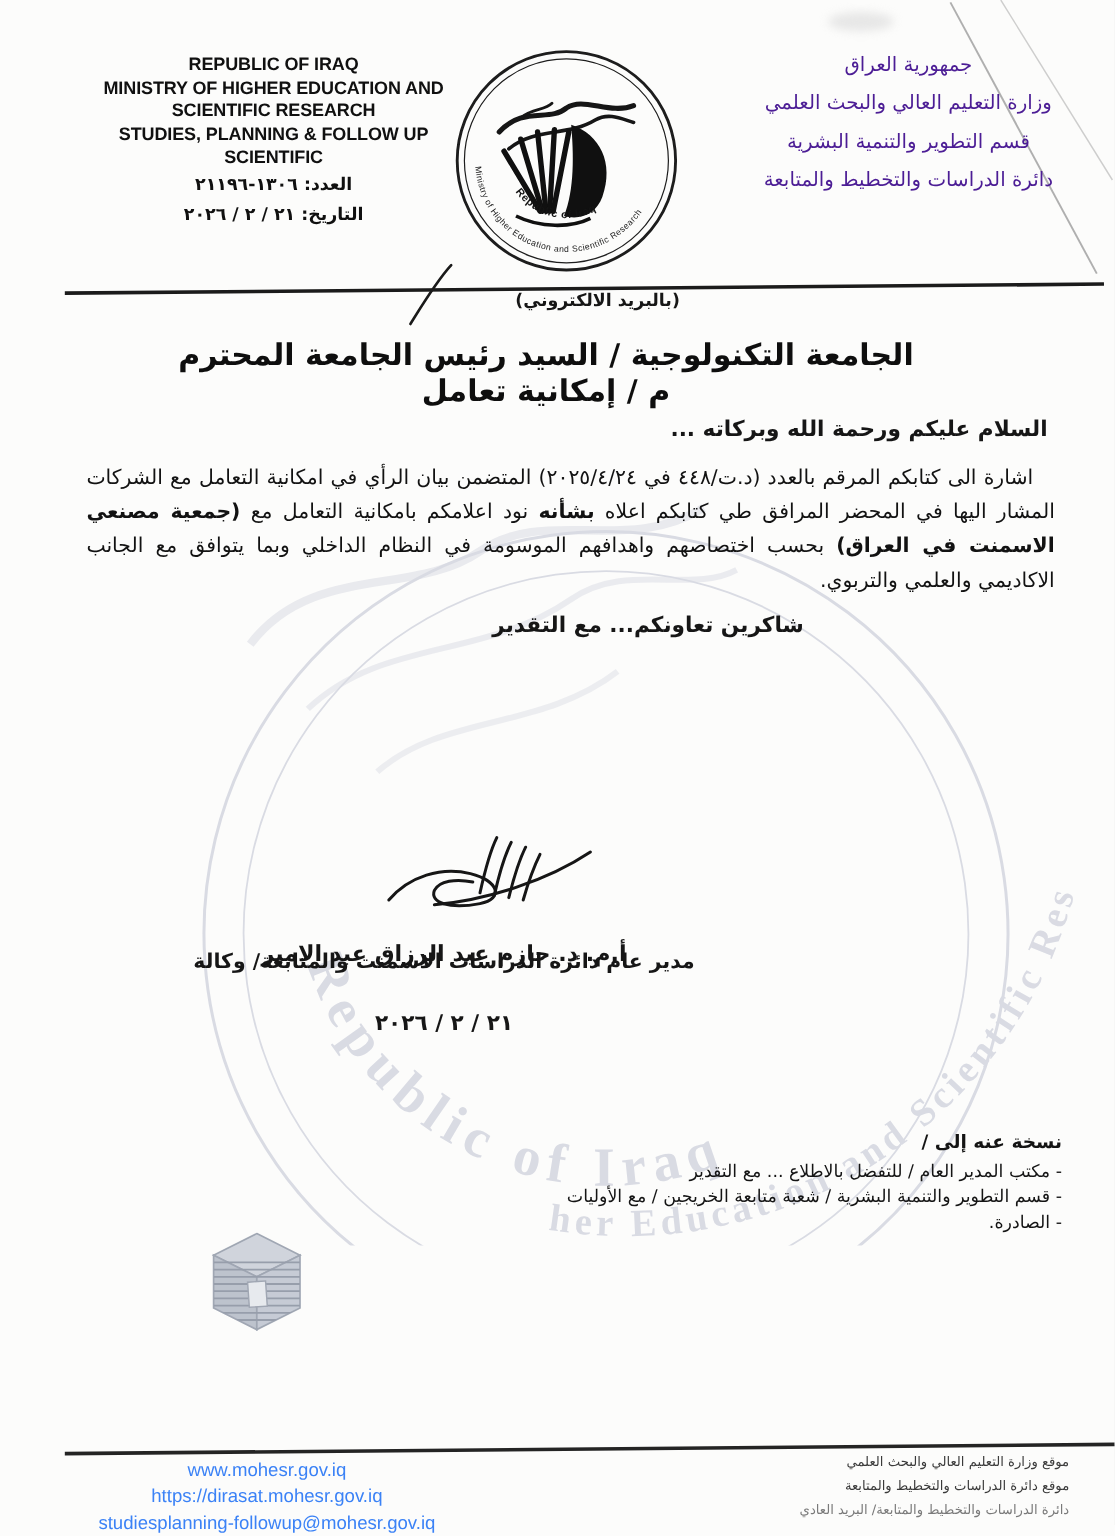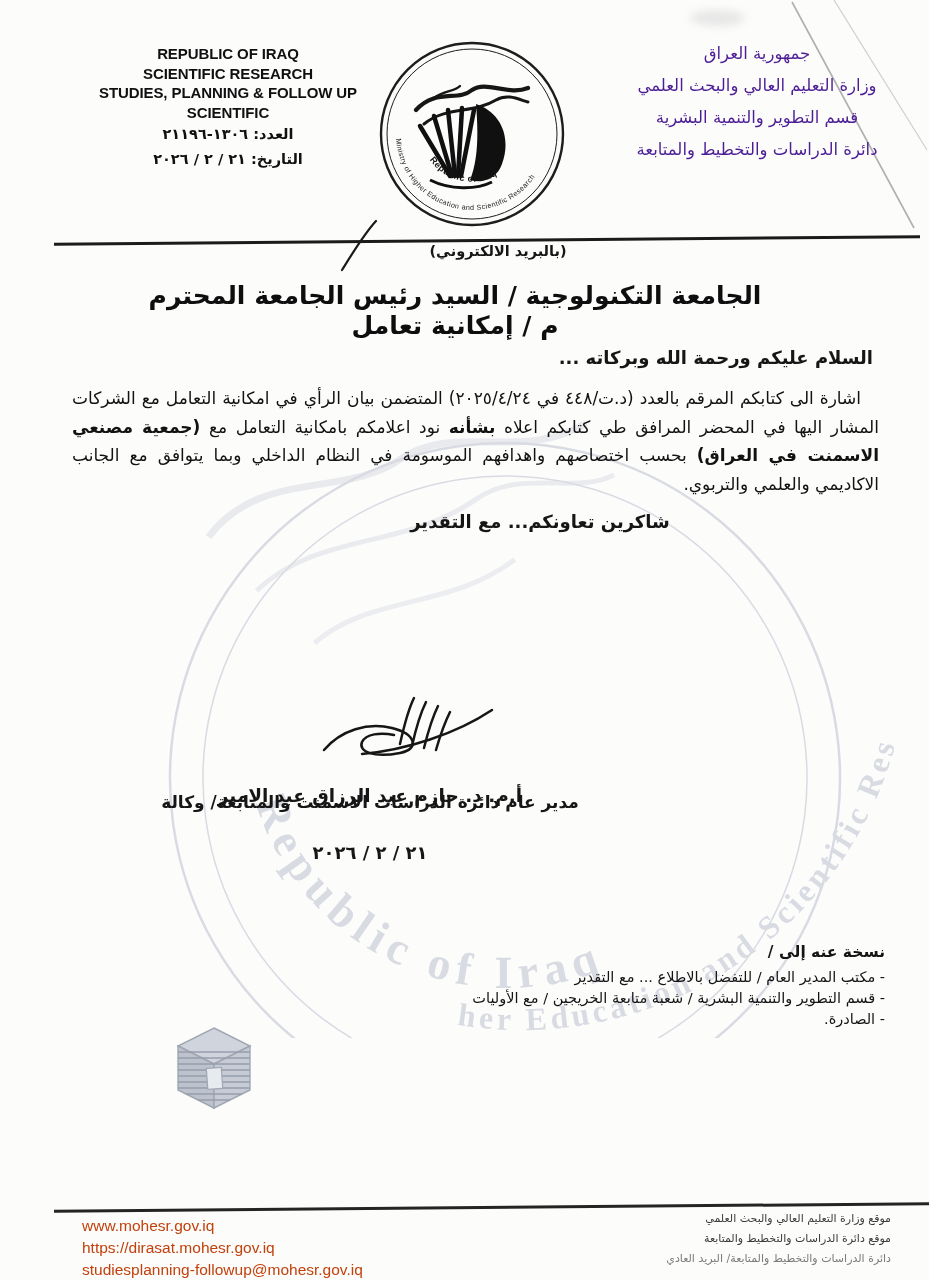--- a/index.html
+++ b/index.html
@@ -47,21 +47,21 @@
   #sig-name  { left:200px; top:761px; width:340px; text-align:center; font-size:18.5px; font-weight:bold;margin-top:24px; }
   #sig-title { left:160px; top:792px; width:420px; text-align:center; font-size:17px; font-weight:bold; }
   #sig-date  { left:235px; top:842px; width:270px; text-align:center; font-size:18px; font-weight:bold; }
 
   
   #copies { right:44px; top:942px; width:470px; text-align:right; font-size:14.5px; line-height:21px; color:#141414; }
   #copies .head { font-size:15.5px; font-weight:bold; margin-bottom:4px; }
 
   
   #ftr-rule { left:54px; top:1206px; width:875px; height:3px; background:#242424; transform:rotate(-0.5deg); }
-  #ftr-links { left:82px; top:1215px; font-family:"Liberation Sans", sans-serif; font-size:15.5px; line-height:21.8px; color:#c2410c; }
+  #ftr-links { left:82px; top:1215px; font-family:"Liberation Sans", sans-serif; font-size:15.5px; line-height:21.8px; color:#3b82f6;text-align:center; }
   #ftr-ar { right:38px; top:1209px; width:280px; text-align:right; font-size:11px; line-height:20px; color:#3a3a3a; }
   #ftr-ar div:nth-child(3) { color:#7a7a7a; }
   #ftr-ar div:nth-child(4) { color:#8a8a8a; }
 
   #watermark { left:95px; top:378px; opacity:0.30; pointer-events:none; }
   #corner-lines { right:0; top:0; pointer-events:none; }
   #smudge { left:690px; top:10px; width:55px; height:16px; background:#d9d9d9; border-radius:50%; filter:blur(4px); opacity:.6; }
   #stamp-cube { left:176px; top:1026px; opacity:.8; }
 </style>
 </head>
@@ -90,20 +90,21 @@
   </svg>
 
   <svg id="corner-lines" class="abs" width="165" height="245">
     <line x1="28" y1="2" x2="150" y2="228" stroke="#8f8f8f" stroke-width="1.6" opacity=".7"></line>
     <line x1="70" y1="0" x2="163" y2="150" stroke="#a8a8a8" stroke-width="1.2" opacity=".55"></line>
   </svg>
   <div id="smudge" class="abs"></div>
 
   <div id="hdr-en" class="abs">
     <div>REPUBLIC OF IRAQ</div>
+    <div>MINISTRY OF HIGHER EDUCATION AND</div>
     <div>SCIENTIFIC RESEARCH</div>
     <div>STUDIES, PLANNING &amp; FOLLOW UP</div>
     <div>SCIENTIFIC</div>
     <div class="arline">العدد: ١٣٠٦-٢١١٩٦</div>
     <div class="arline">التاريخ: ٢١ / ٢ / ٢٠٢٦</div>
   </div>
 
   <svg id="seal" class="abs" width="188" height="188" viewBox="0 0 188 188">
     <circle cx="94" cy="94" r="91" fill="none" stroke="#1d1d1d" stroke-width="2.4"></circle>
     <circle cx="94" cy="94" r="85" fill="none" stroke="#1d1d1d" stroke-width="1"></circle>

